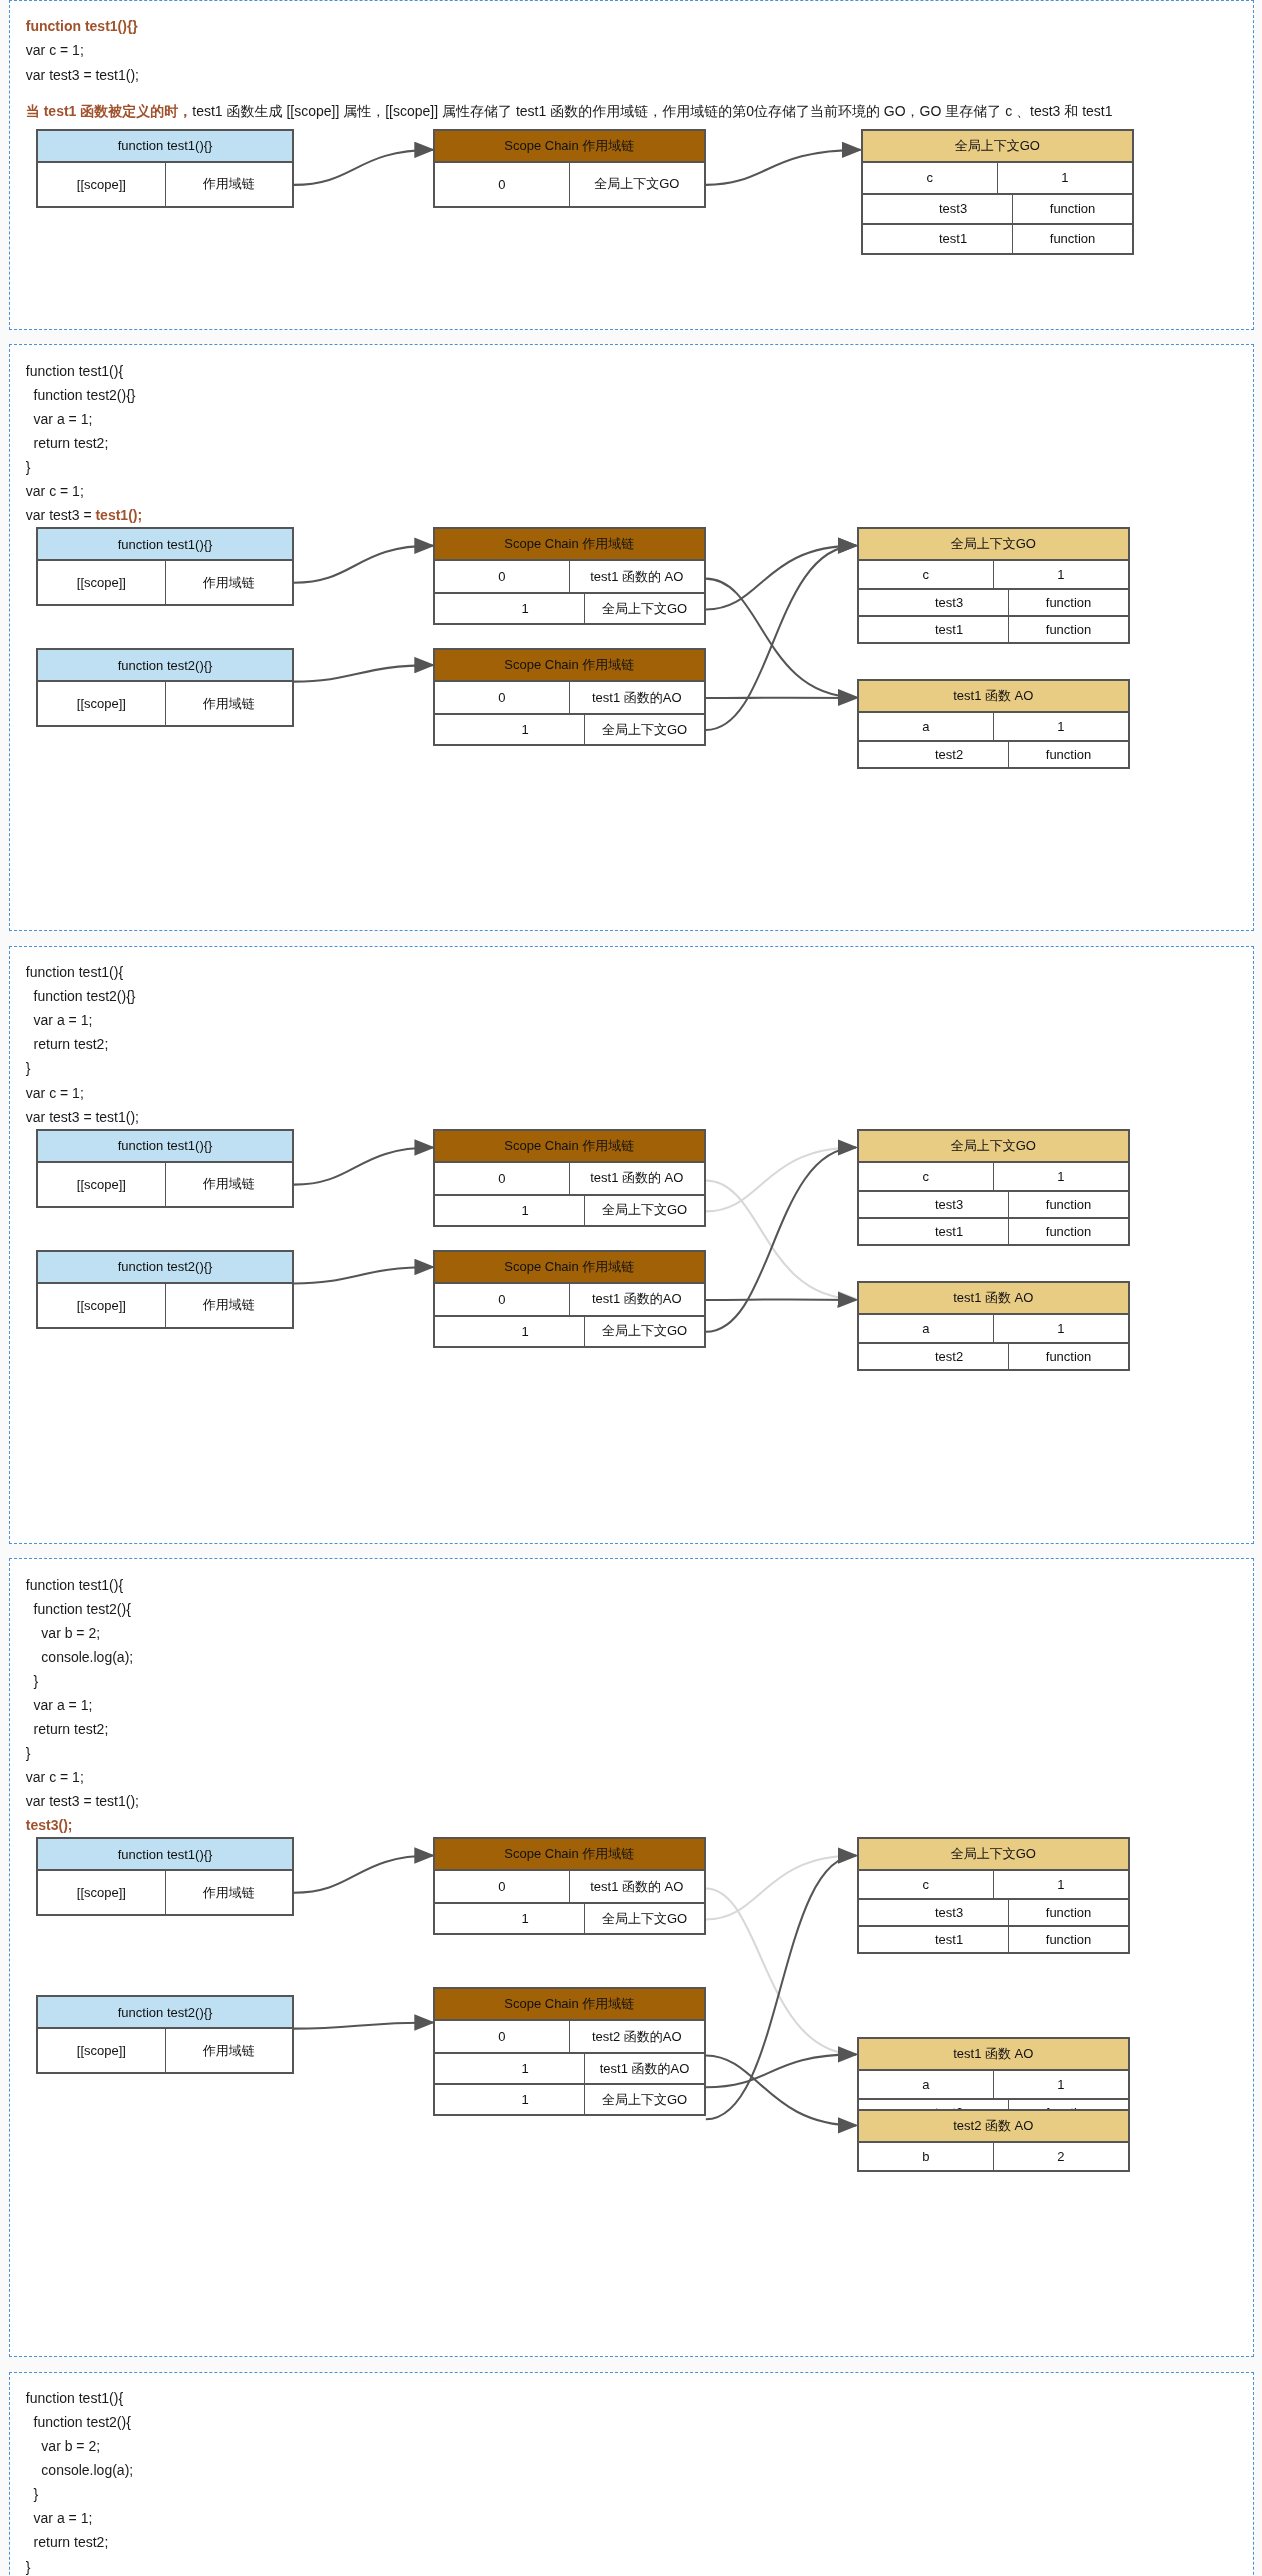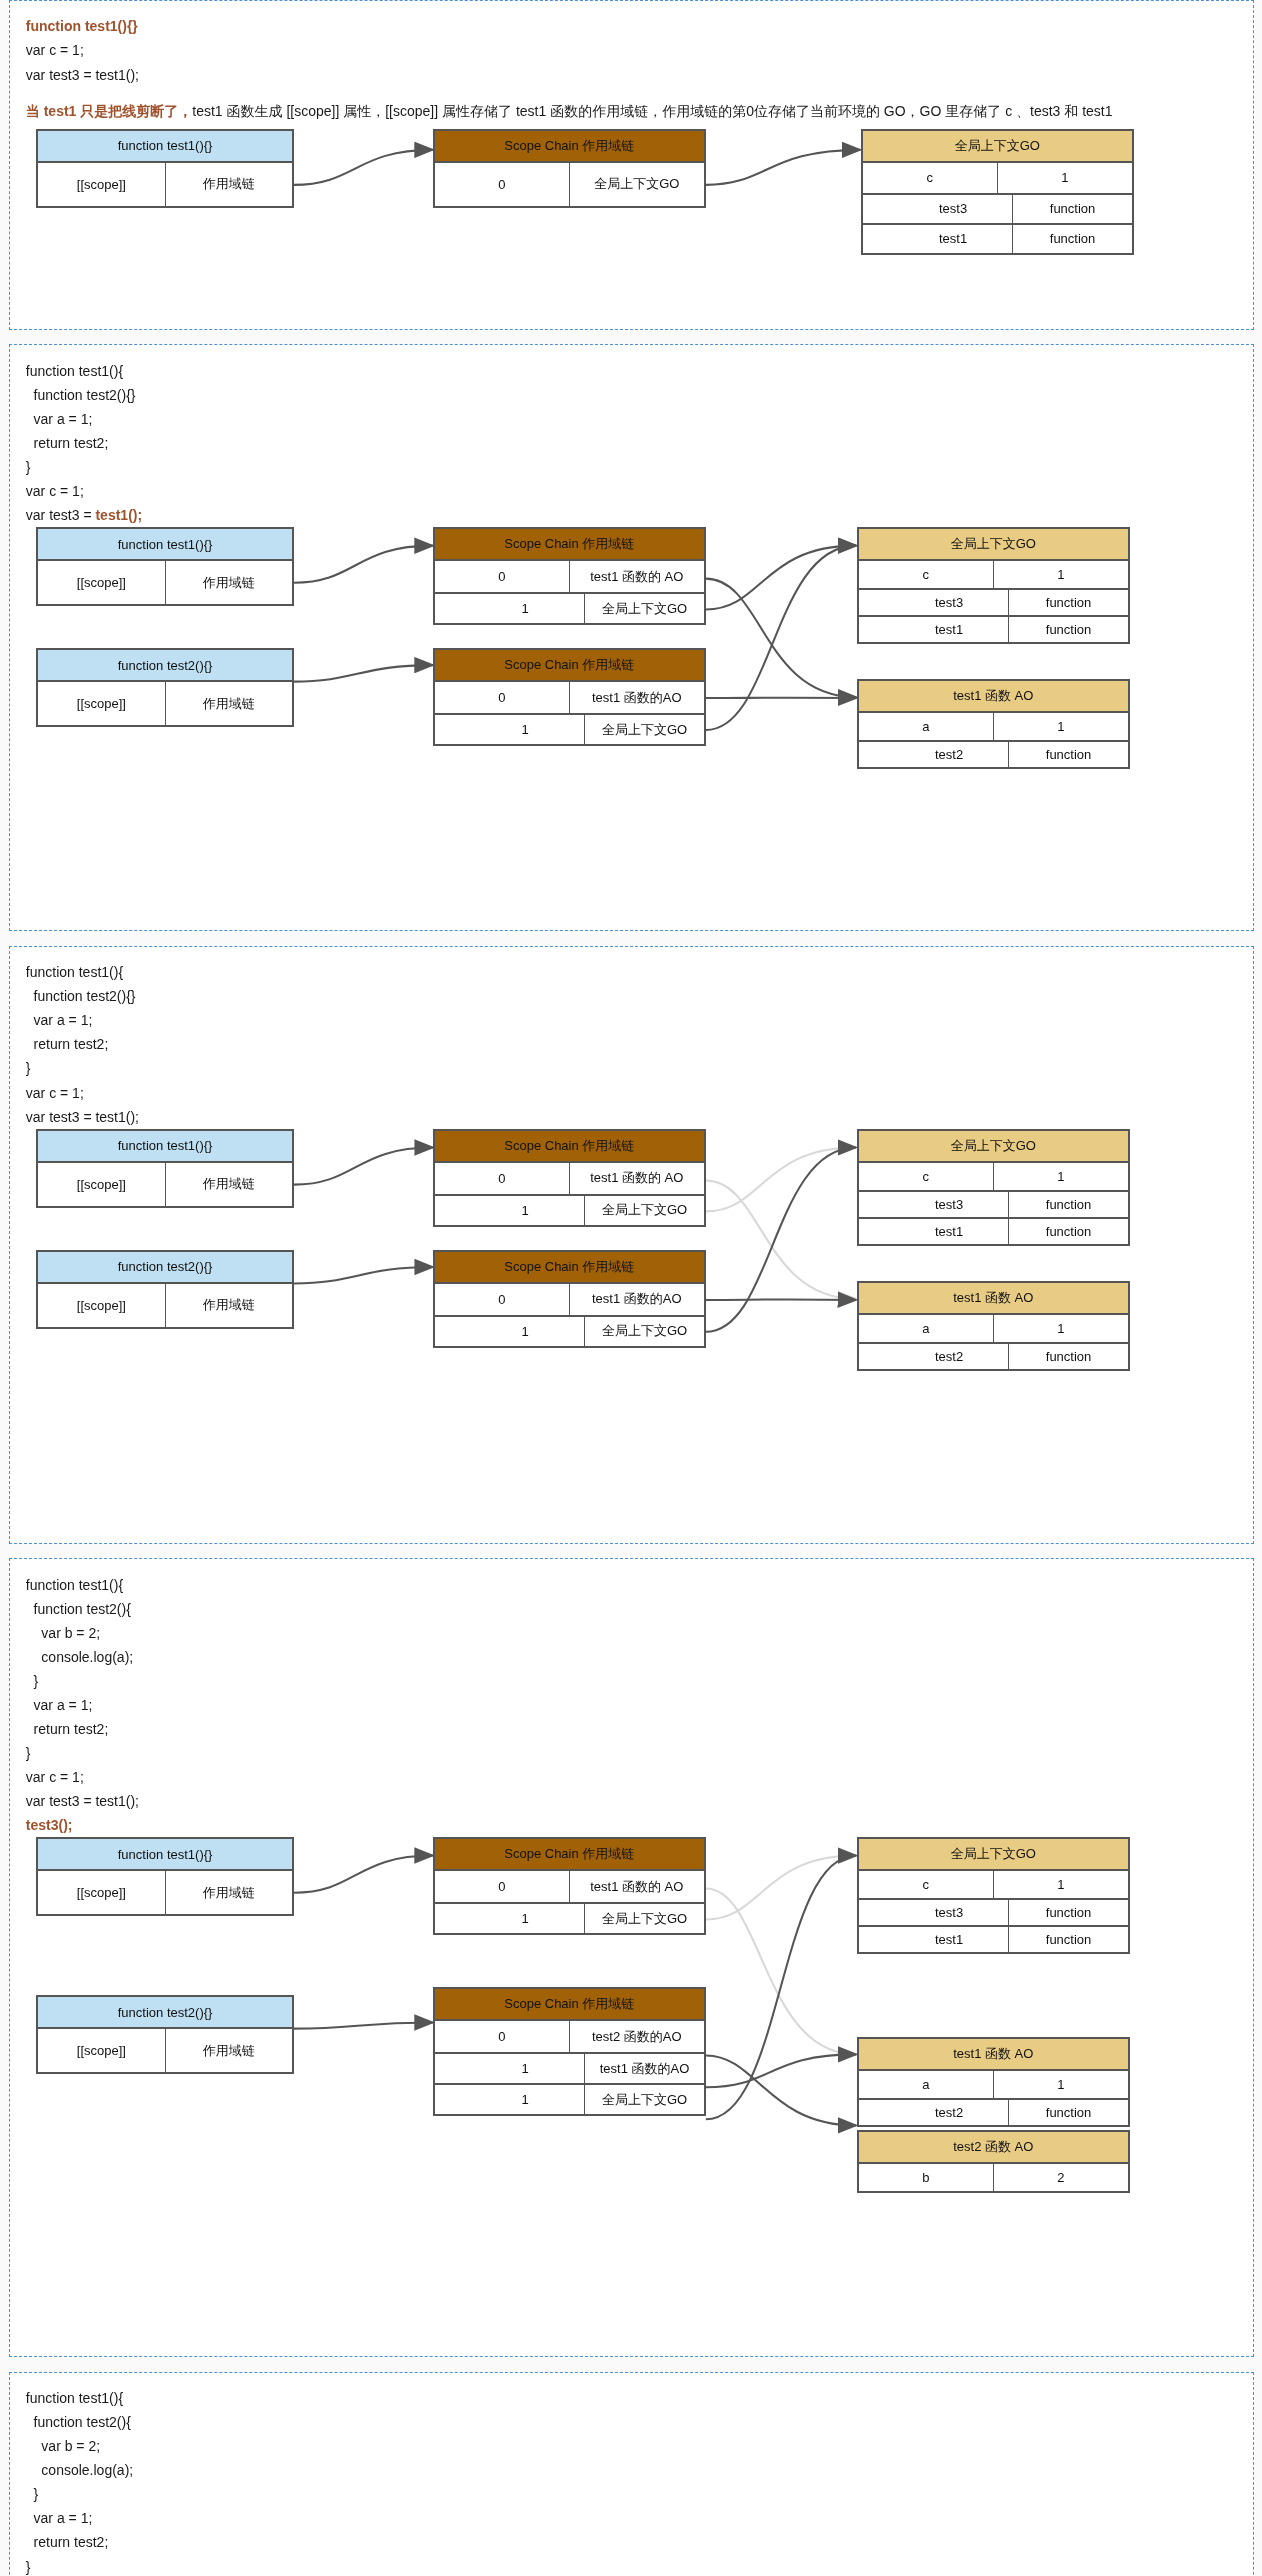--- a/index.html
+++ b/index.html
@@ -36,21 +36,21 @@
 </style>
 </head>
 <body>
 
 <div class="page">
 
   <div class="panel" style="height:330px;">
     <div class="code"><span class="hl">function test1(){}</span></div>
     <div class="code">var c = 1;
 var test3 = test1();</div>
-    <div class="note"><span class="hl">当 test1 只是把线剪断了，</span><span>test1 函数生成 [[scope]] 属性，[[scope]] 属性存储了 test1 函数的作用域链，作用域链的第0位存储了当前环境的 GO，GO 里存储了 c 、test3 和 test1</span></div>
+    <div class="note"><span class="hl">当 test1 函数被定义的时，</span><span>test1 函数生成 [[scope]] 属性，[[scope]] 属性存储了 test1 函数的作用域链，作用域链的第0位存储了当前环境的 GO，GO 里存储了 c 、test3 和 test1</span></div>
 
     <div class="stage" style="height:155px;">
       <svg class="edges" width="1200" height="155" viewBox="0 0 2330 300">
         <defs>
             <marker id="ah1" markerWidth="10" markerHeight="8" refX="9" refY="4" orient="auto">
               <path d="M0,0 L10,4 L0,8 z" fill="#555"></path>
             </marker>
           </defs>
         <path class="ln" d="M520,108 C640,108 640,40 790,40" marker-end="url(#ah1)"></path>
         <path class="ln" d="M1320,108 C1440,108 1440,40 1620,40" marker-end="url(#ah1)"></path>
@@ -378,21 +378,21 @@
         <div class="row" style="height:27px;">
           <div class="cell">a</div>
           <div class="cell">1</div>
         </div>
         <div class="row" style="height:27px;">
           <div class="cell">test2</div>
           <div class="cell">function</div>
         </div>
       </div>
 
-      <div class="box go" style="left:831px;top:272px;width:273px;margin-top:21px;">
+      <div class="box go" style="left:831px;top:272px;width:273px;">
         <div class="hdr" style="height:32px;">test2 函数 AO</div>
         <div class="row" style="height:27px;">
           <div class="cell">b</div>
           <div class="cell">2</div>
         </div>
       </div>
     </div>
   </div>
 
   <div class="panel" style="height:762px;">

